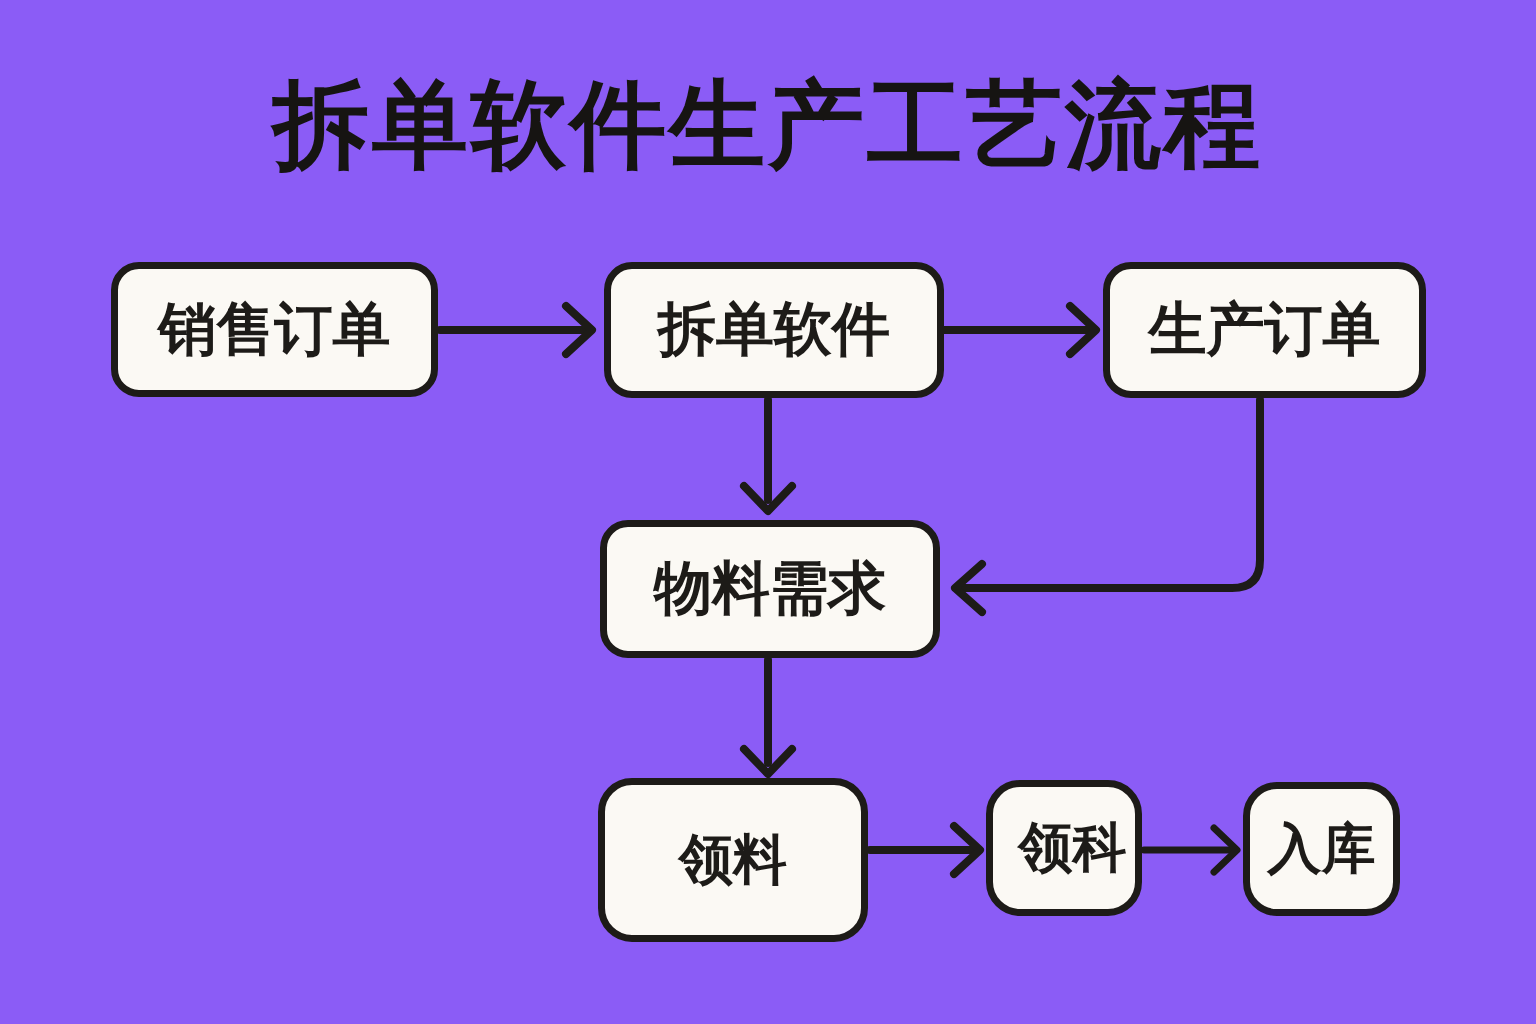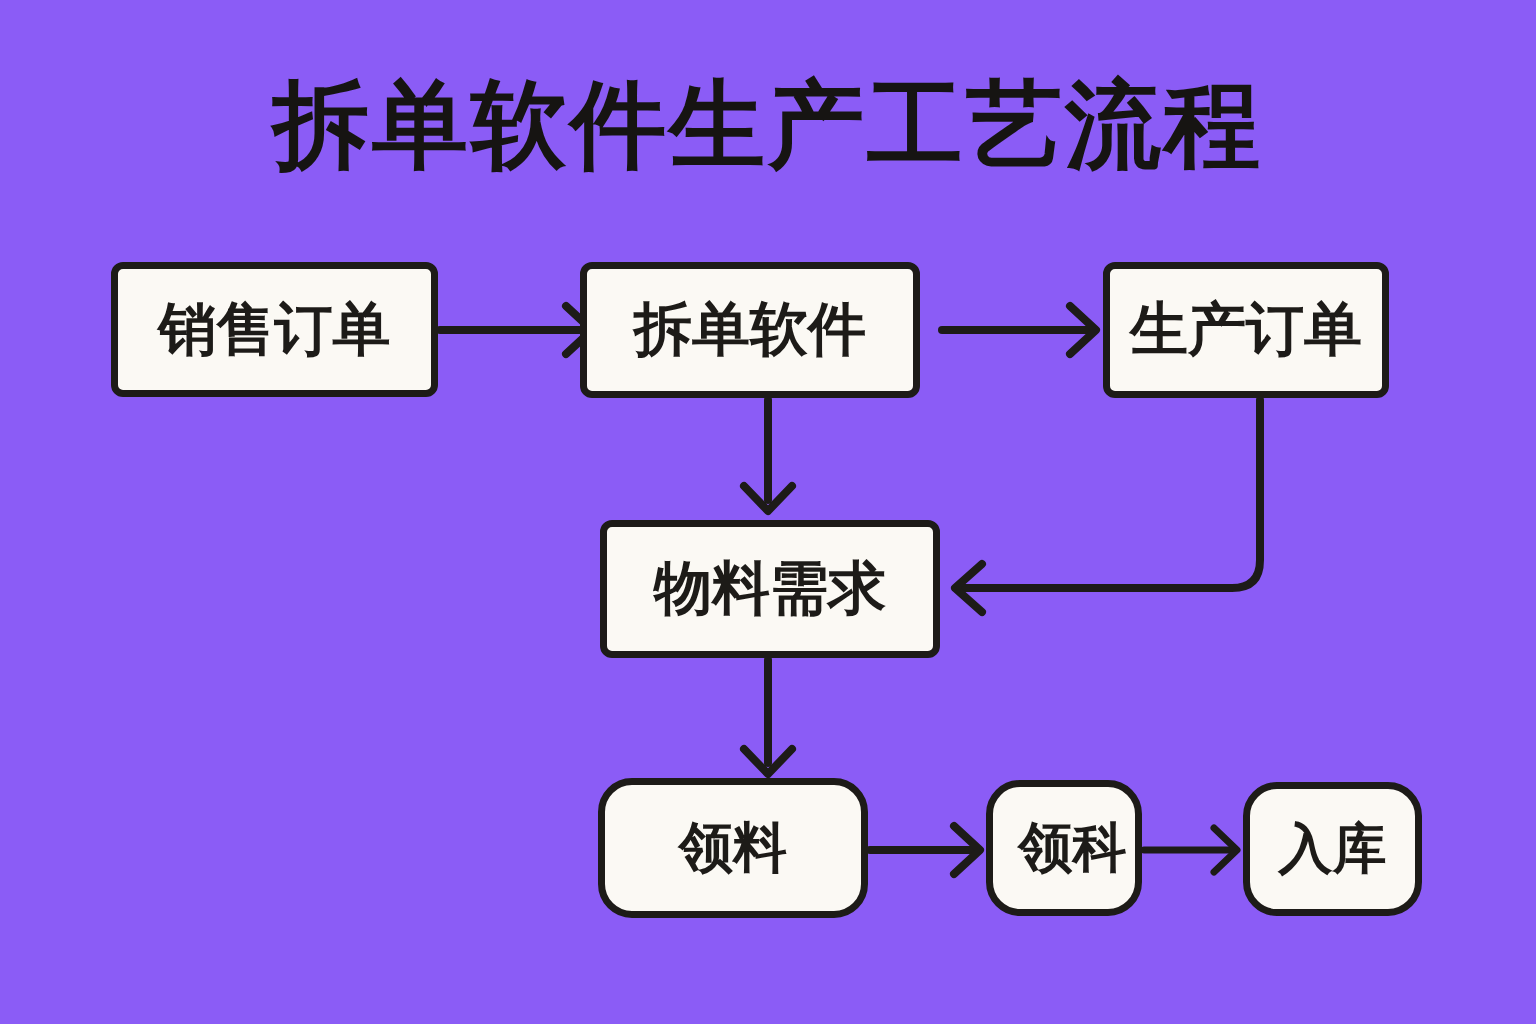--- a/index.html
+++ b/index.html
@@ -40,30 +40,30 @@
     box-sizing: border-box;
     background: #fbf9f4;
     border: 7px solid #1d1b18;
     display: flex;
     align-items: center;
     justify-content: center;
     font-weight: 600;
     color: #1d1b18;
     white-space: nowrap;
   }
-  .node.big   { border-radius: 12px; font-size: 58px; }
+  .node.big   { border-radius: 28px; font-size: 58px; }
   .node.small { border-radius: 34px; font-size: 54px; }
 
   #node-sales-order            { left: 111px;  top: 262px; width: 327px; height: 135px; }
-  #node-split-software         { left: 580px;  top: 262px; width: 340px; height: 136px; }
-  #node-production-order       { left: 1103px; top: 262px; width: 286px; height: 136px; }
+  #node-split-software         { left: 604px;  top: 262px; width: 340px; height: 136px; }
+  #node-production-order       { left: 1103px; top: 262px; width: 323px; height: 136px; }
   #node-material-requirements  { left: 600px;  top: 520px; width: 340px; height: 138px; }
-  #node-picking                { left: 598px;  top: 778px; width: 270px; height: 140px; }
+  #node-picking                { left: 598px;  top: 778px; width: 270px; height: 164px; }
   #node-picking-2              { left: 986px;  top: 780px; width: 156px; height: 136px; padding-left: 17px; }
-  #node-warehouse-in           { left: 1243px; top: 782px; width: 179px; height: 134px; }
+  #node-warehouse-in           { left: 1243px; top: 782px; width: 157px; height: 134px; }
 </style>
 </head>
 <body>
 
 <div class="stage">
 
   <div class="title">拆单软件生产工艺流程</div>
 
   <svg class="arrow-layer" viewBox="0 0 1536 1024" xmlns="http://www.w3.org/2000/svg" fill="none" stroke="#1d1b18" stroke-width="8" stroke-linecap="round" stroke-linejoin="round">
 

